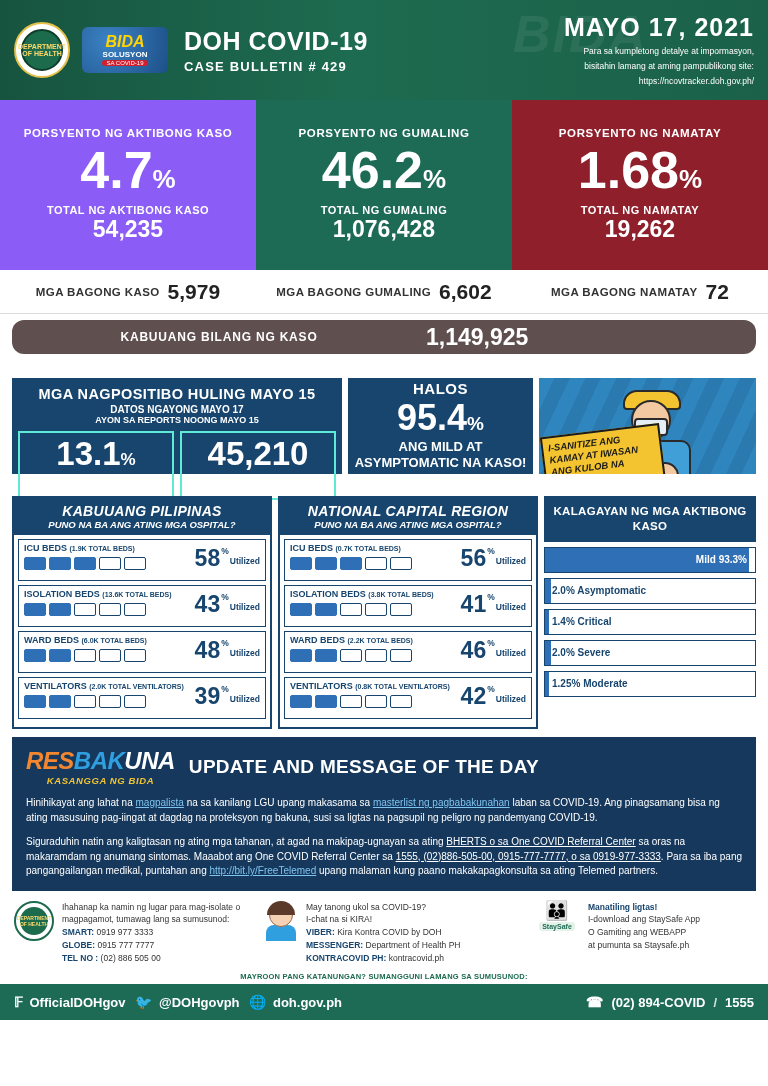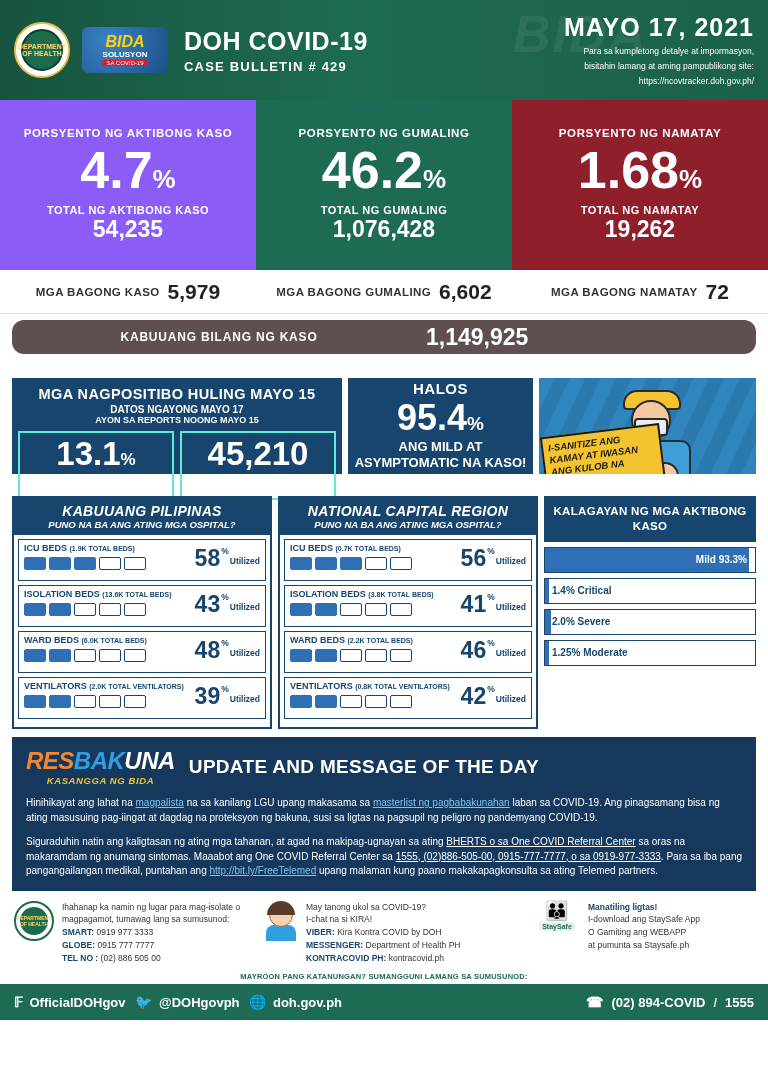--- a/index.html
+++ b/index.html
@@ -440,20 +440,24 @@
     </div>
 
     <div class="status">
       <div class="sh">KALAGAYAN NG MGA AKTIBONG KASO</div>
       <div class="sbars">
         <div class="sbar mild">
           <div class="fill" style="width:97%"></div>
           <div class="txt">Mild 93.3%</div>
         </div>
         <div class="sbar">
+          <div class="fill" style="width:3%"></div>
+          <div class="txt">2.0% Asymptomatic</div>
+        </div>
+        <div class="sbar">
           <div class="fill" style="width:2%"></div>
           <div class="txt">1.4% Critical</div>
         </div>
         <div class="sbar">
           <div class="fill" style="width:3%"></div>
           <div class="txt">2.0% Severe</div>
         </div>
         <div class="sbar">
           <div class="fill" style="width:2%"></div>
           <div class="txt">1.25% Moderate</div>

